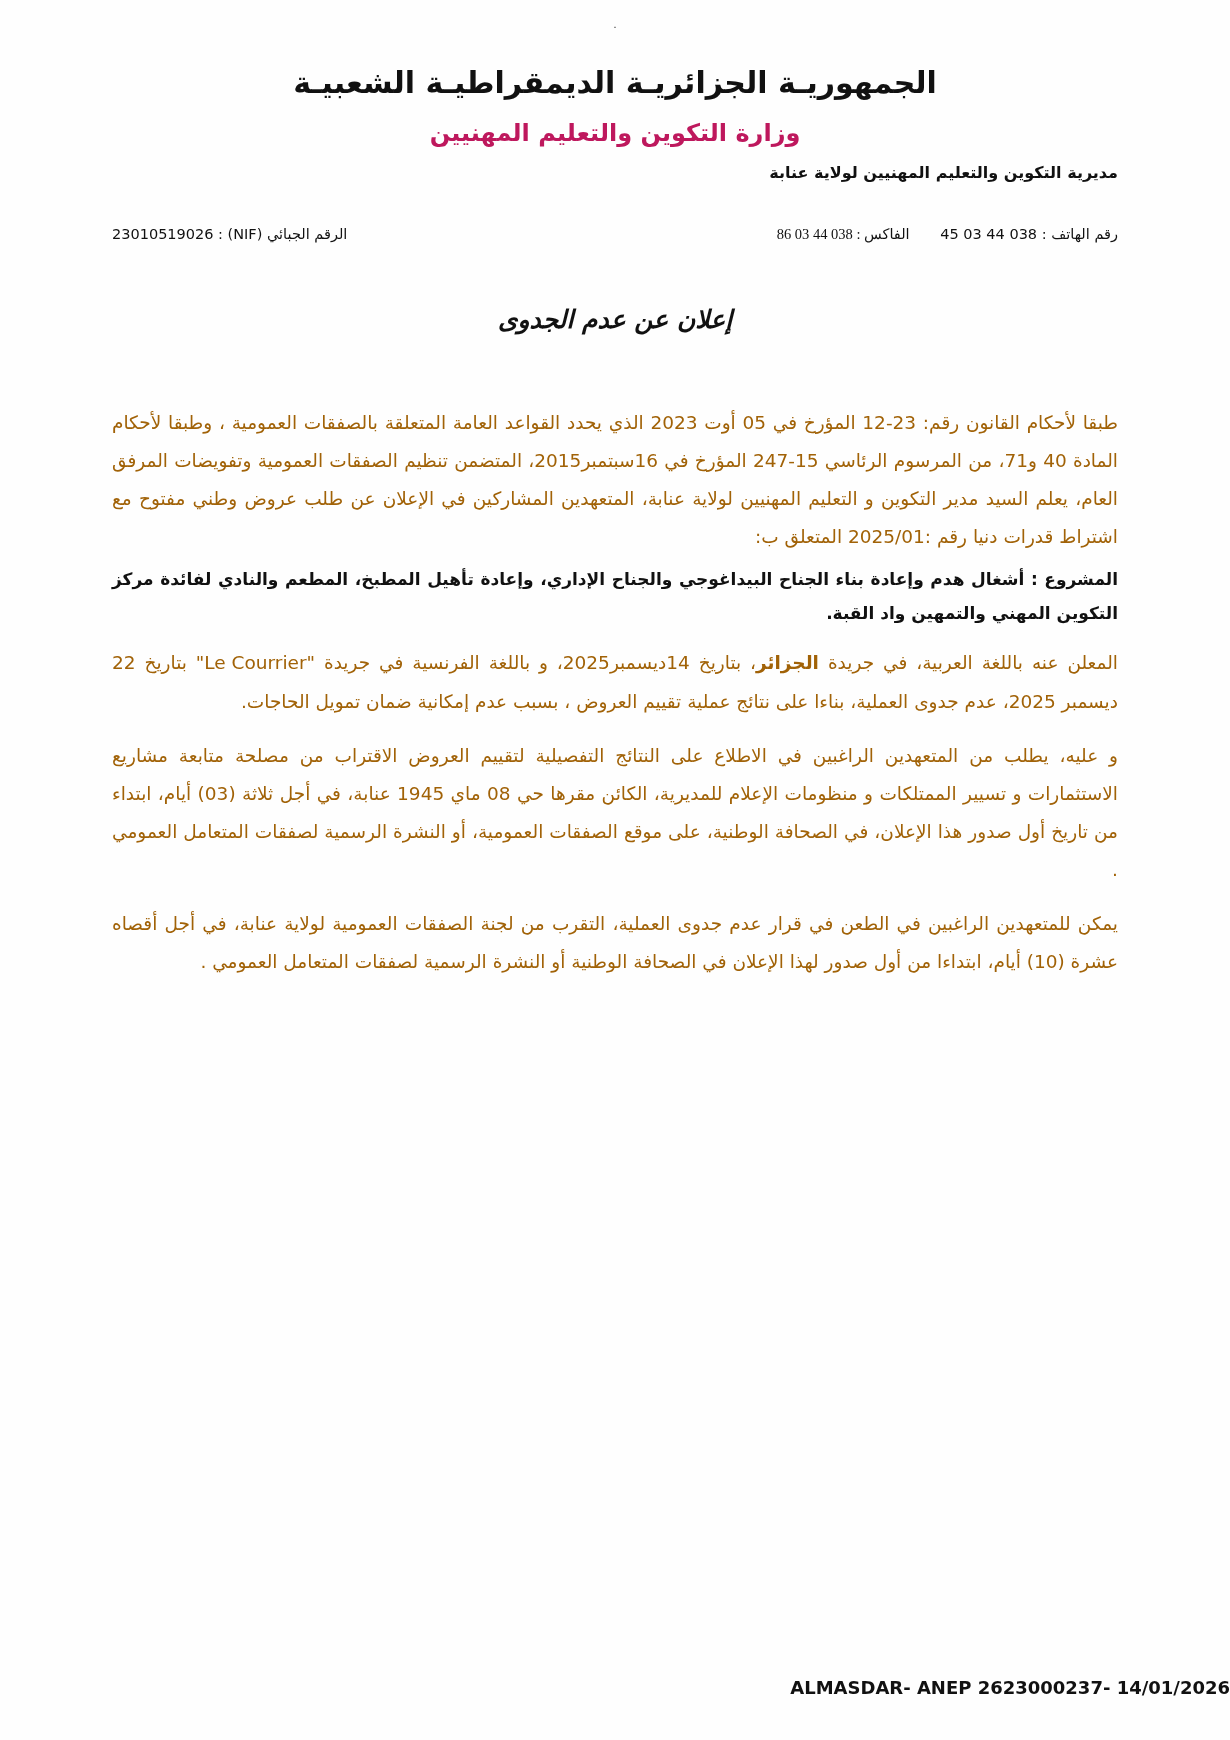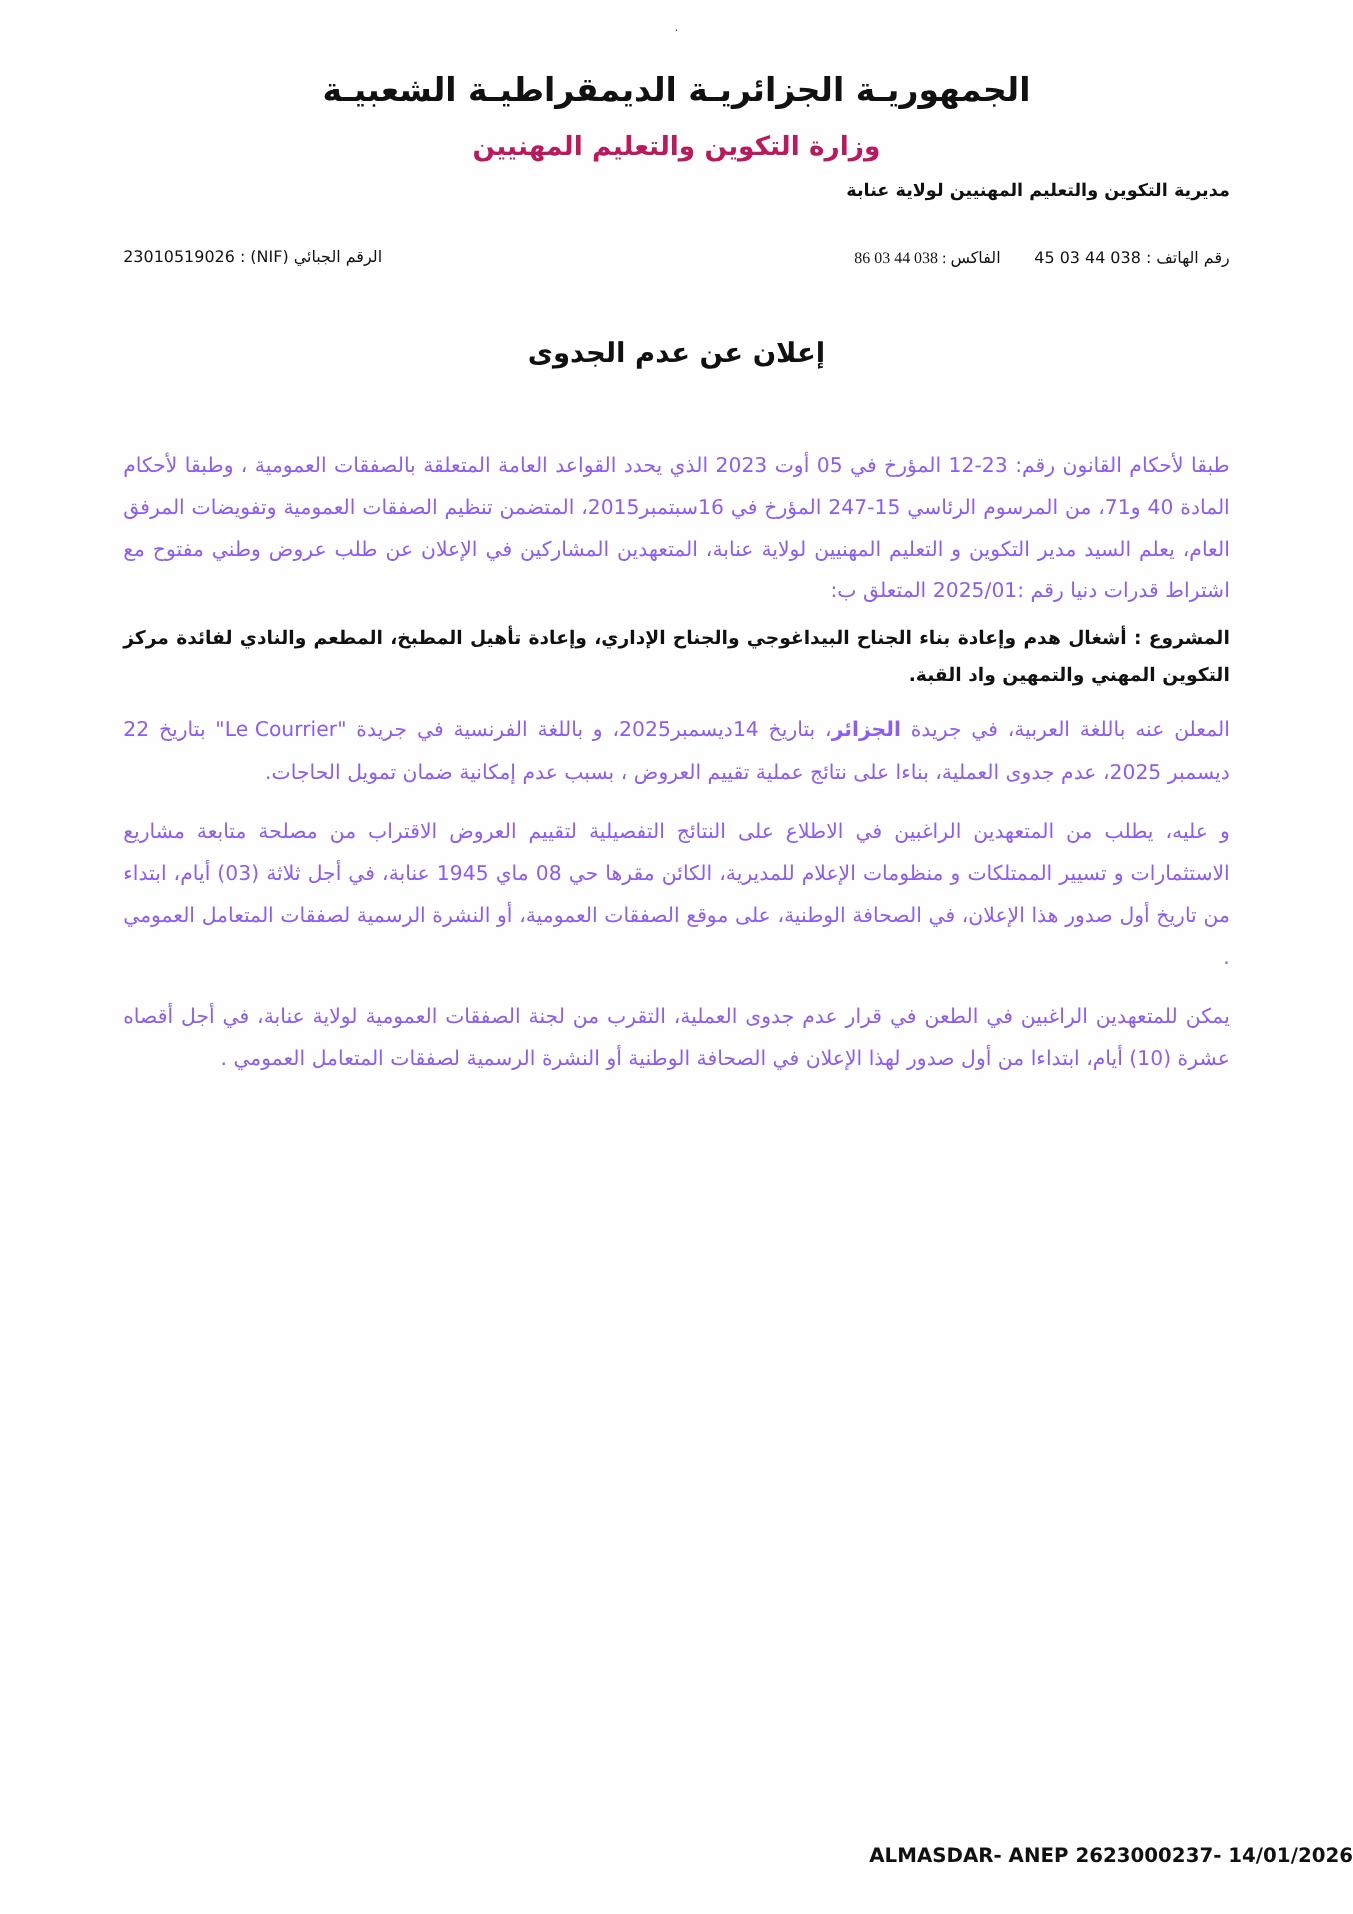--- a/index.html
+++ b/index.html
@@ -82,38 +82,39 @@
   }
   .title-block {
     margin-top: 62px;
     text-align: center;
   }
   .title-main {
     font-size: 25px;
     font-weight: bold;
     color: #111;
     letter-spacing: 0.3px;
+    font-style: italic;
   }
   .title-sub {
     font-size: 23px;
     font-weight: bold;
     color: #111;
     margin-top: 22px;
     letter-spacing: 0.2px;
   }
   .body-block {
     margin-top: 70px;
   }
   p.para {
     font-size: 18.5px;
     line-height: 2.06;
     text-align: justify;
     text-justify: inter-word;
     margin: 0 0 16px 0;
-    color: #8b5cf6;
+    color: #a16207;
   }
   p.para.tight {
     margin-bottom: 4px;
   }
   .bold {
     font-weight: bold;
   }
   .project-line {
     font-size: 17px;
     font-weight: bold;

